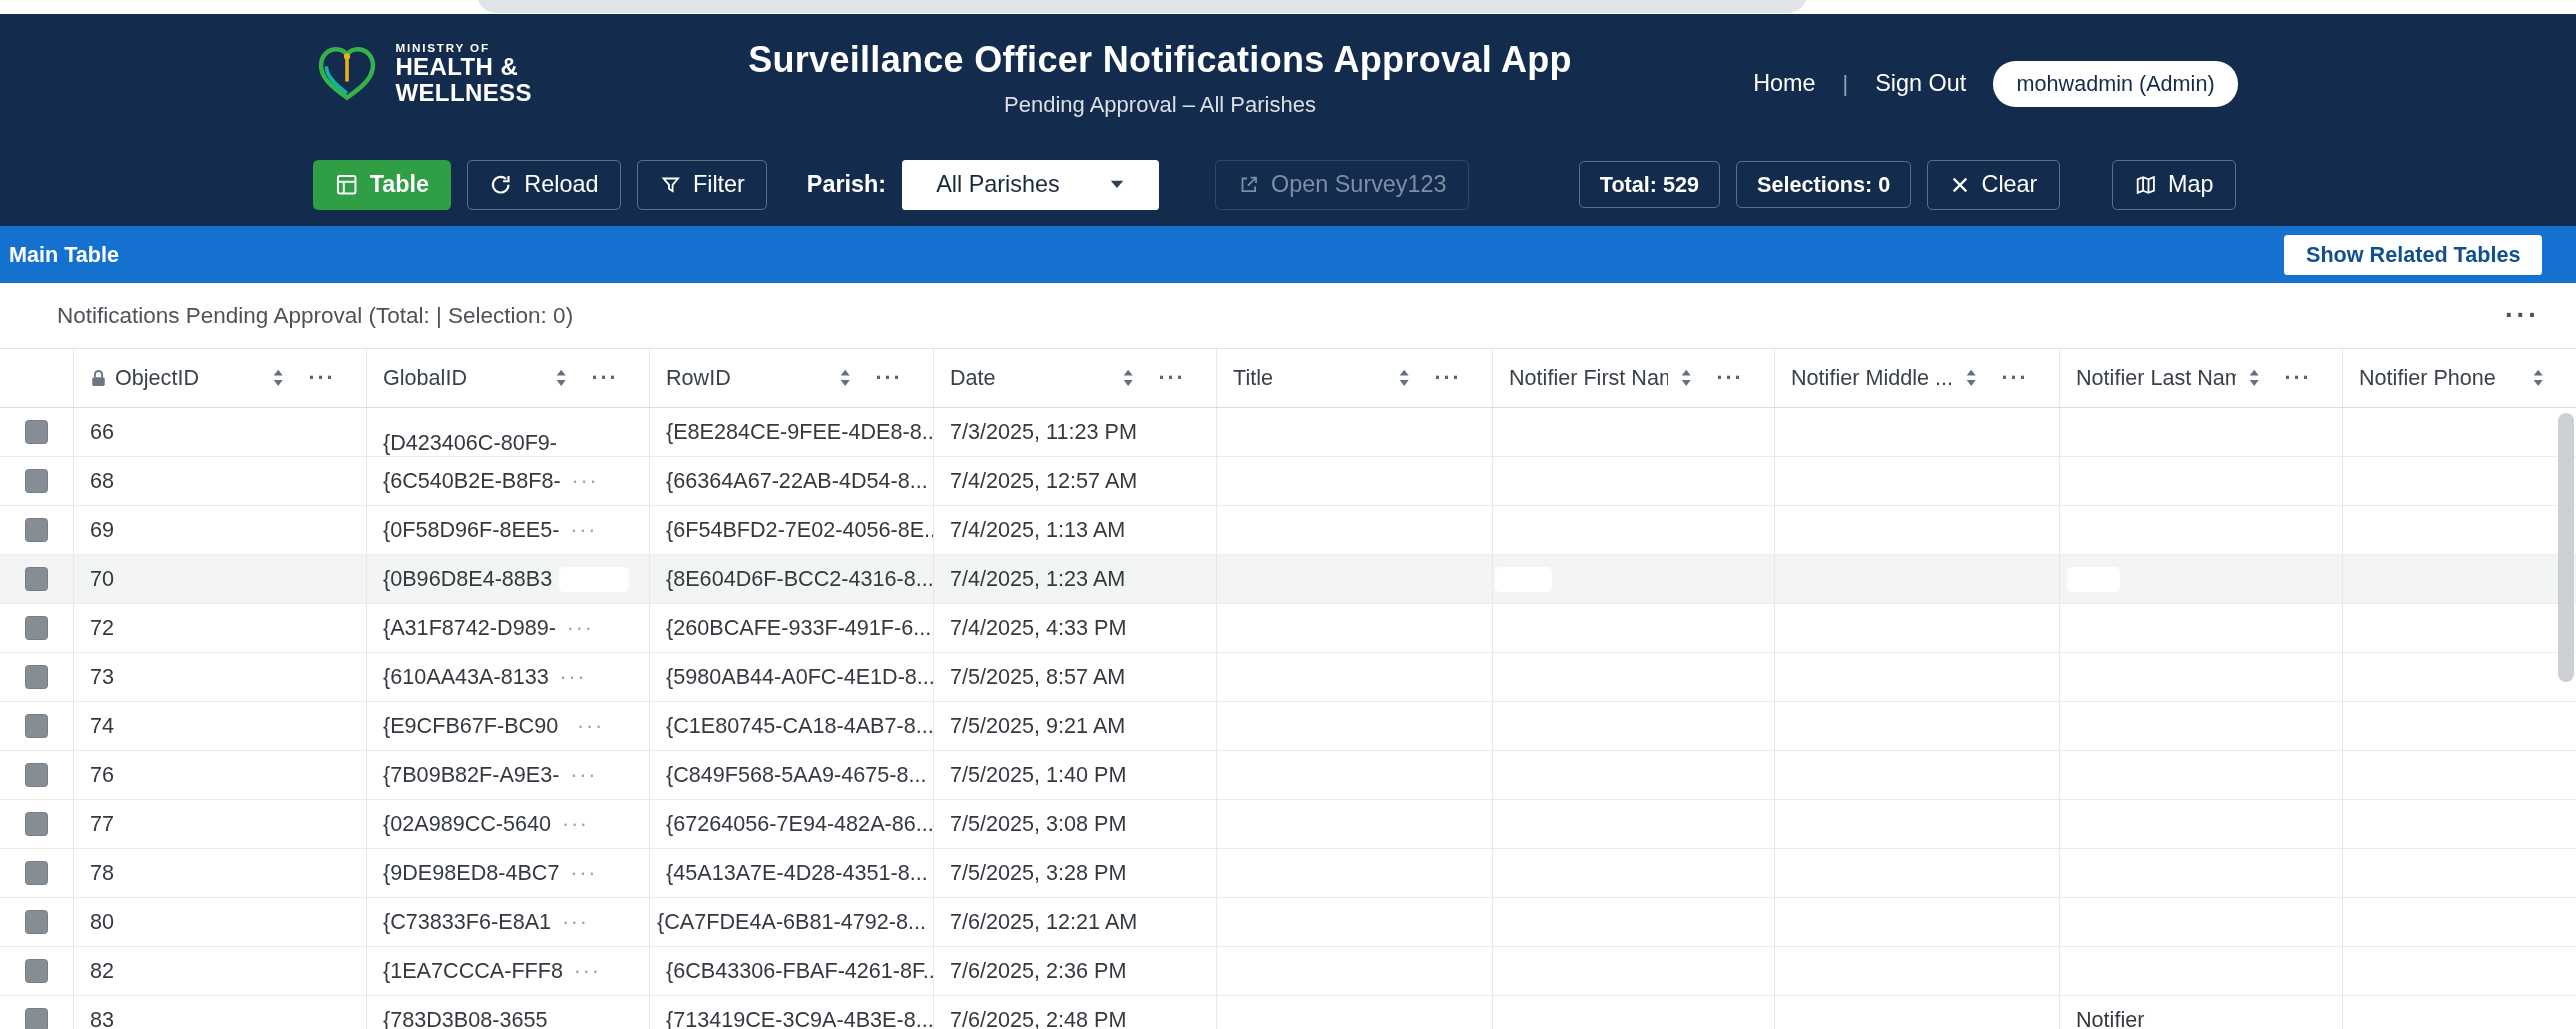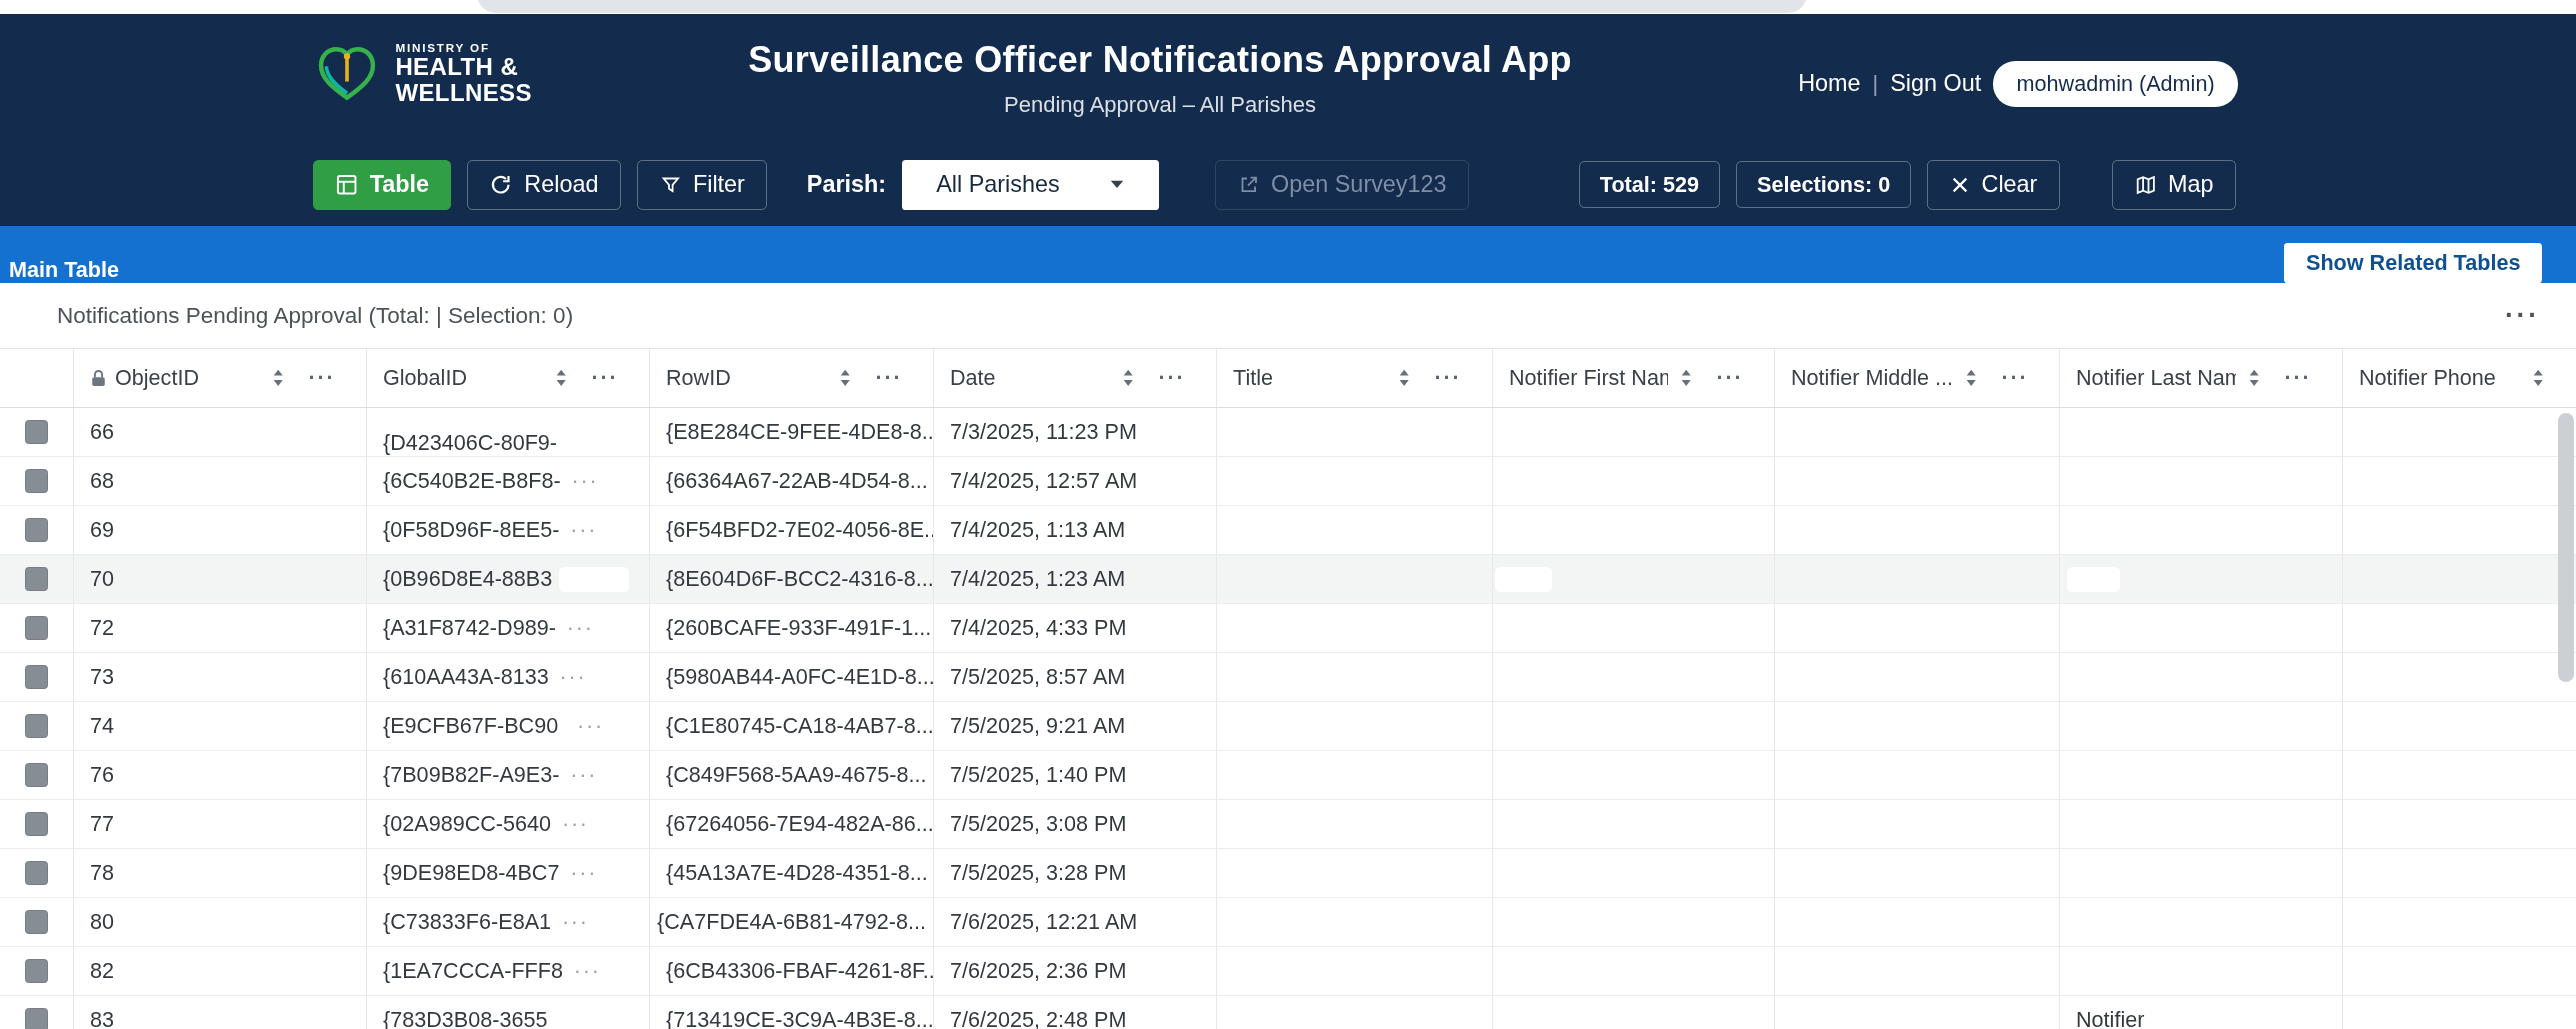--- a/index.html
+++ b/index.html
@@ -12,21 +12,21 @@
   .address-pill { position:absolute; left:477px; top:-25px; width:1330px; height:38px; border-radius:19px; background:#e1e5ea; }
 
   
   .app-header { position:absolute; left:0; top:13.5px; width:2576px; height:213px; background:#132b4d; color:#fff; }
   .logo { position:absolute; left:313px; top:27px; display:flex; align-items:center; gap:14.4px; }
   .logo-text .l0 { font-size:11.7px; letter-spacing:1.8px; font-weight:600; color:#fff; }
   .logo-text .l1, .logo-text .l2 { font-size:24px; font-weight:700; line-height:1.06; letter-spacing:0.4px; }
   .title-block { position:absolute; left:1160px; top:25px; transform:translateX(-50%); text-align:center; white-space:nowrap; }
   .app-title { font-size:36px; font-weight:700; letter-spacing:0.3px; }
   .app-subtitle { margin-top:11.7px; font-size:22px; color:rgba(255,255,255,0.85); }
-  .nav { position:absolute; right:338px; top:47px; display:flex; align-items:center; gap:12px; }
+  .nav { position:absolute; right:338px; top:47px; display:flex; align-items:center; gap:27px; }
   .nav-link { font-size:23.4px; color:#fff; font-weight:500; text-decoration:none; cursor:pointer; }
   .nav-divider { color:rgba(255,255,255,0.55); font-size:21.6px; }
   .user-badge { background:#fff; color:#132b4d; font-size:21.6px; border-radius:22.5px; padding:10px 23.4px; white-space:nowrap; cursor:pointer; }
 
   .toolbar { position:absolute; left:313px; right:340px; top:146px; display:flex; align-items:center; gap:16px; }
   .btn { display:inline-flex; align-items:center; gap:11.7px; height:50px; padding:0 21.6px; border-radius:5.4px;
          font-size:23.4px; white-space:nowrap; cursor:pointer; background:transparent; border:none; color:#fff;
          font-family:"Liberation Sans", sans-serif; }
   .btn-green { background:#2f9e44; color:#fff; font-weight:600; }
   .btn-outline { border:1.8px solid rgba(255,255,255,0.32); }
@@ -36,21 +36,21 @@
   .parish-label { font-size:23.4px; font-weight:600; margin-left:23.4px; }
   .select { display:inline-flex; align-items:center; justify-content:space-between; width:257px; height:50px;
             background:#fff; color:#18293e; border-radius:3.6px; padding:0 34px; font-size:23.4px; cursor:pointer; }
   .ml-auto { margin-left:auto; }
   .ml-56 { }
   .ml-40 { margin-left:36px; }
   .ml-44 { margin-left:40px; }
 
   
   .table-bar { position:absolute; left:0; top:226px; width:2576px; height:57px; background:#1471cf;
-               display:flex; align-items:flex-end; padding:0 34px 0 9px; color:#fff; }
+               display:flex; align-items:center; padding:0 34px 0 9px; color:#fff; }
   .table-bar-title { font-size:21.6px; font-weight:700; }
   .show-related { margin-left:auto; background:#fff; color:#11508f; font-size:21.6px; font-weight:600; height:40px;
                   display:inline-flex; align-items:center; padding:0 21.6px; border-radius:3.6px; border:none; cursor:pointer;
                   font-family:"Liberation Sans", sans-serif; }
 
   
   .content { position:absolute; left:0; top:283px; width:2576px; height:746px; background:#fff; overflow:hidden; }
   .caption-row { height:66px; display:flex; align-items:center; padding:0 36px 0 57px; border-bottom:0.9px solid #e3e3e3; }
   .caption { font-size:22.5px; color:#4c5258; }
   .caption-menu { margin-left:auto; font-size:27px; color:#4c5258; letter-spacing:2.7px; font-weight:700; cursor:pointer; }
@@ -456,21 +456,21 @@
             <span class="checkbox"></span>
           </div>
           <div class="td" style="width: 293px;">
             <span>72</span>
           </div>
           <div class="td" style="width: 283px;">
             <span>{A31F8742-D989-</span>
             <span class="trunc-dots">···</span>
           </div>
           <div class="td" style="width: 284px;">
-            <span>{260BCAFE-933F-491F-1...</span>
+            <span>{260BCAFE-933F-491F-6...</span>
           </div>
           <div class="td" style="width: 283px;">
             <span>7/4/2025, 4:33 PM</span>
           </div>
           <div class="td" style="width: 276px;">
             <span></span>
           </div>
           <div class="td" style="width: 282px;">
             <span></span>
           </div>

